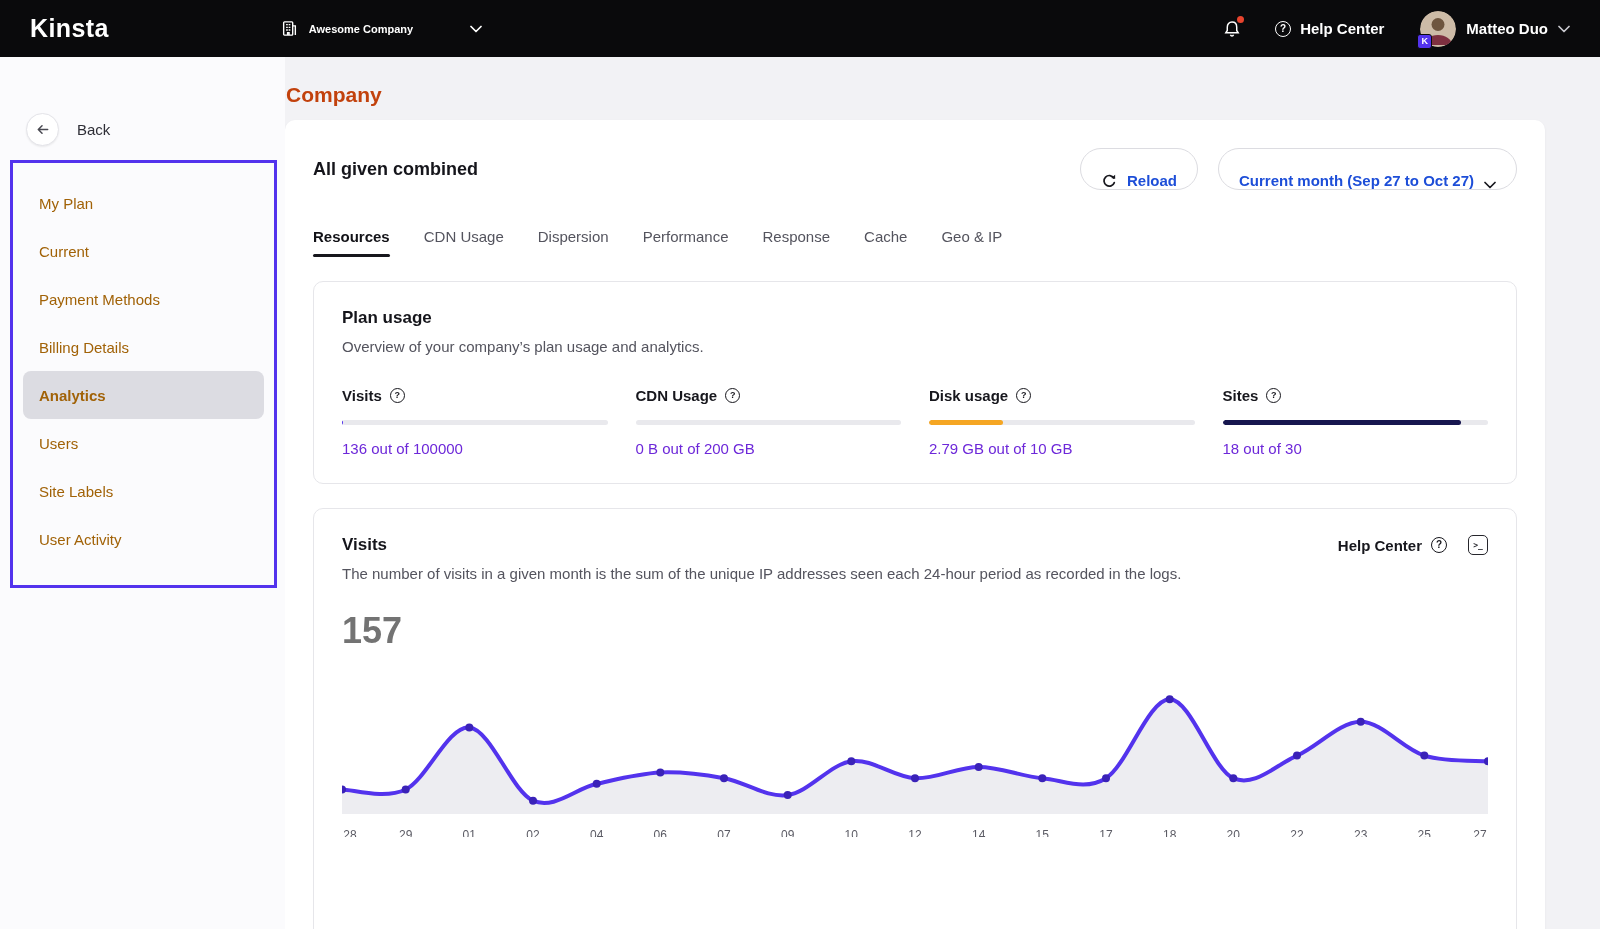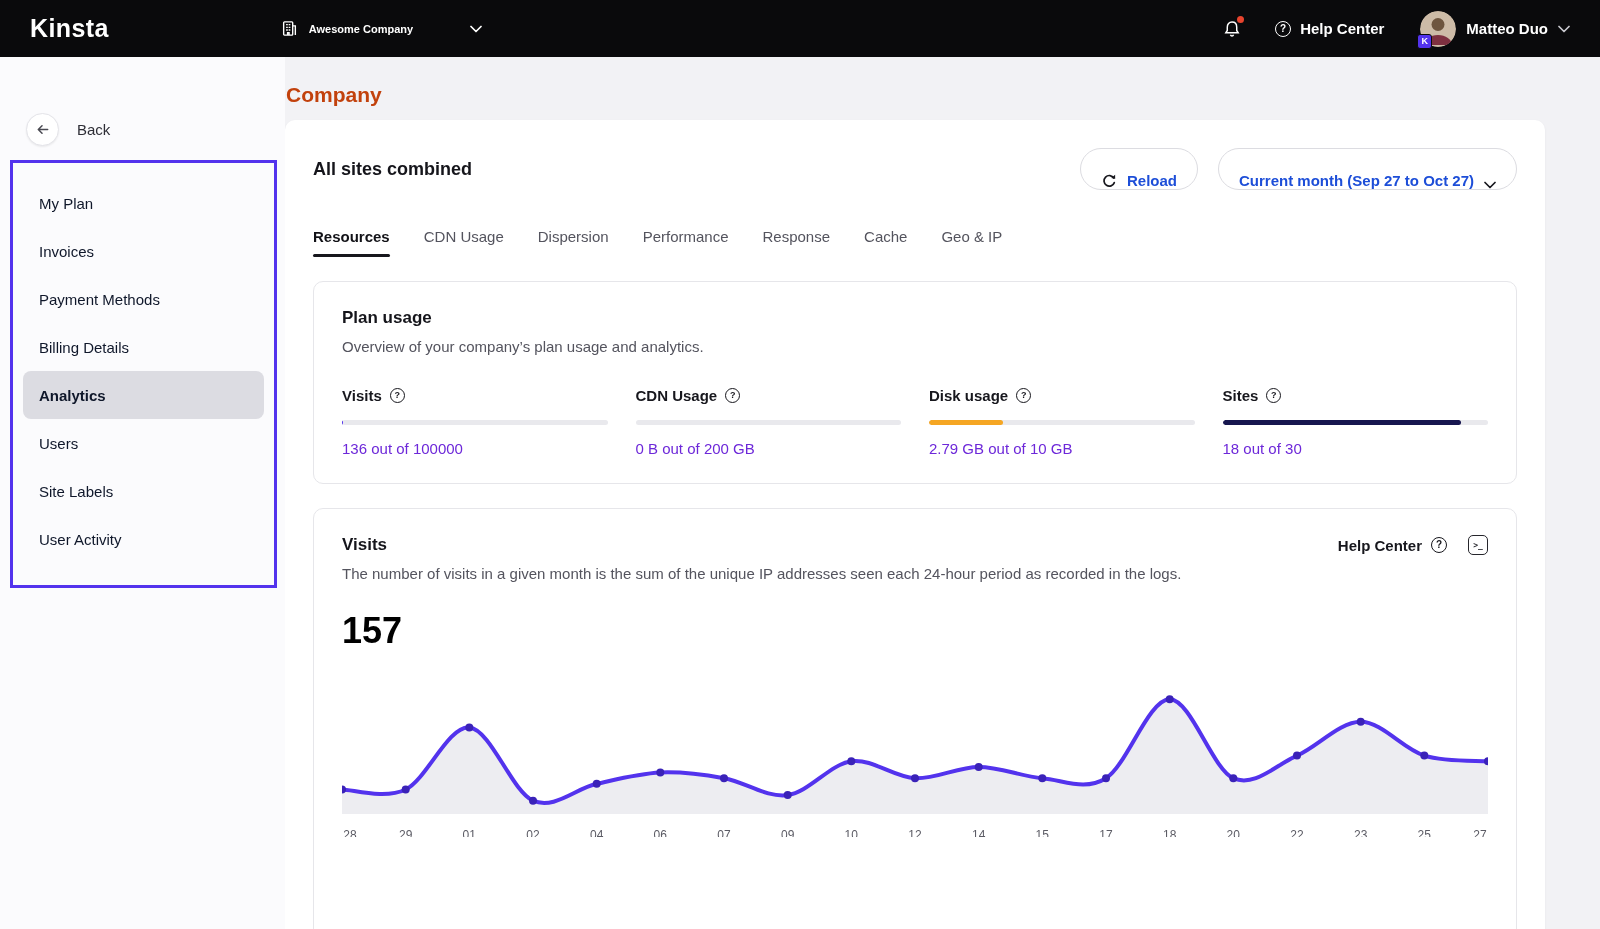--- a/index.html
+++ b/index.html
@@ -23,21 +23,21 @@
   .avatar-badge { position:absolute; bottom:-2px; left:-3px; width:15px; height:15px; background:#5333ED; border-radius:3px; color:#fff; font-size:9px; font-weight:800; display:flex; align-items:center; justify-content:center; border:1px solid #0a0a0c; }
   .user-name { font-size:15px; font-weight:700; }
   .chev-grey path { stroke:#c9c9cf; }
 
   
   .sidebar { position:absolute; top:57px; left:0; width:285px; bottom:0; background:#fbfbfd; }
   .back-row { display:flex; align-items:center; gap:18px; margin:56px 0 0 26px; }
   .back-btn { width:33px; height:33px; border-radius:50%; background:#fff; border:1px solid #e4e4e9; display:flex; align-items:center; justify-content:center; box-shadow:0 1px 2px rgba(0,0,0,.07); cursor:pointer; }
   .back-label { font-size:15px; color:#2e2e36; cursor:pointer; }
   .menu-box { position:absolute; top:103px; left:10px; width:267px; height:428px; border:3px solid #5333ED; padding:16px 10px; }
-  .menu-item { height:48px; display:flex; align-items:center; padding:0 16px; font-size:15px; color:#0f172a; border-radius:8px; cursor:pointer; }
+  .menu-item { height:48px; display:flex; align-items:center; padding:0 16px; font-size:15px; color:#a16207; border-radius:8px; cursor:pointer; }
   .menu-item.active { background:#dcdce2; font-weight:700; }
 
   
   .main { position:absolute; left:285px; top:57px; right:0; bottom:0; overflow:hidden; }
   .page-title { font-size:21px; font-weight:700; color:#c2410c; margin:26px 0 0 1px; }
   .outer-card { margin:13px 55px 0 0; background:#fff; border-radius:10px; padding:28px; height:1200px; box-shadow:0 1px 3px rgba(16,16,20,.05); }
   .card-header { display:flex; align-items:center; }
   .card-title { font-size:18px; font-weight:700; color:#15151b; }
   .header-actions { margin-left:auto; display:flex; gap:20px; }
   .btn { display:flex; align-items:flex-end; gap:10px; border:1px solid #dcdce1; border-radius:22px; padding:0 20px; height:42px; font-size:15px; font-weight:600; color:#1d4ed8; background:#fff; cursor:pointer; font-family:inherit; }
@@ -55,21 +55,21 @@
   .metric-label-row { display:flex; align-items:center; gap:8px; font-size:15px; font-weight:700; color:#17171d; }
   .metric .qicon { width:15px; height:15px; border-width:1.3px; font-size:9px; cursor:pointer; }
   .bar { height:5px; border-radius:3px; background:#e9e9ed; margin-top:16px; position:relative; overflow:hidden; }
   .bar-fill { position:absolute; left:0; top:0; bottom:0; border-radius:3px; }
   .metric-value { margin-top:15px; font-size:15px; color:#6d28d9; }
 
   .visits-card { height:800px; }
   .visits-actions { margin-left:auto; display:flex; align-items:center; gap:9px; font-size:15px; font-weight:600; color:#17171d; }
   .visits-actions .qicon { width:16px; height:16px; cursor:pointer; }
   .console-icon { width:20px; height:20px; border:1.8px solid #26262c; border-radius:5px; display:flex; align-items:center; justify-content:center; font-family:"DejaVu Sans Mono", monospace; font-size:8px; font-weight:700; margin-left:12px; cursor:pointer; color:#26262c; }
-  .visits-total { color:#000000; font-size:36px; font-weight:700; margin-top:28px; }
+  .visits-total { color:#737373; font-size:36px; font-weight:700; margin-top:28px; }
   .chart-wrap { margin-top:22px; }
   #chart { display:block; }
   .x-labels { position:relative; height:9px; overflow:hidden; margin-top:14px; font-size:12px; }
   .x-labels span { position:absolute; top:0; transform:translateX(-50%); }
 </style>
 </head>
 <body>
 
 <header class="topbar">
   <div class="logo">Kinsta</div>
@@ -127,36 +127,36 @@
     <button class="back-btn">
       <svg width="15" height="15" viewBox="0 0 16 16" fill="none" stroke="#4a4a52" stroke-width="1.6" stroke-linecap="round" stroke-linejoin="round">
         <path d="M13.5 8 H3.5 M7.5 4 L3.5 8 L7.5 12"></path>
       </svg>
     </button>
     <span class="back-label">Back</span>
   </div>
 
   <nav class="menu-box">
     <div class="menu-item">My Plan</div>
-    <div class="menu-item">Invoices</div>
+    <div class="menu-item">Current</div>
     <div class="menu-item">Payment Methods</div>
     <div class="menu-item">Billing Details</div>
     <div class="menu-item active">Analytics</div>
     <div class="menu-item">Users</div>
     <div class="menu-item">Site Labels</div>
     <div class="menu-item">User Activity</div>
   </nav>
 </aside>
 
 <main class="main">
   <h1 class="page-title">Company</h1>
 
   <section class="outer-card">
     <div class="card-header">
-      <h2 class="card-title">All sites combined</h2>
+      <h2 class="card-title">All given combined</h2>
       <div class="header-actions">
         <button class="btn">
           <svg width="16" height="16" viewBox="0 0 16 16" fill="none">
             <path d="M12.8 5.0 A5.3 5.3 0 1 0 13.3 9.6" stroke="#17171d" stroke-width="1.7" stroke-linecap="round"></path>
             <path d="M14.1 1.7 L14.2 5.8 L10.2 4.9 Z" fill="#17171d"></path>
           </svg>
           <span>Reload</span>
         </button>
         <button class="btn">
           <span>Current month (Sep 27 to Oct 27)</span>

